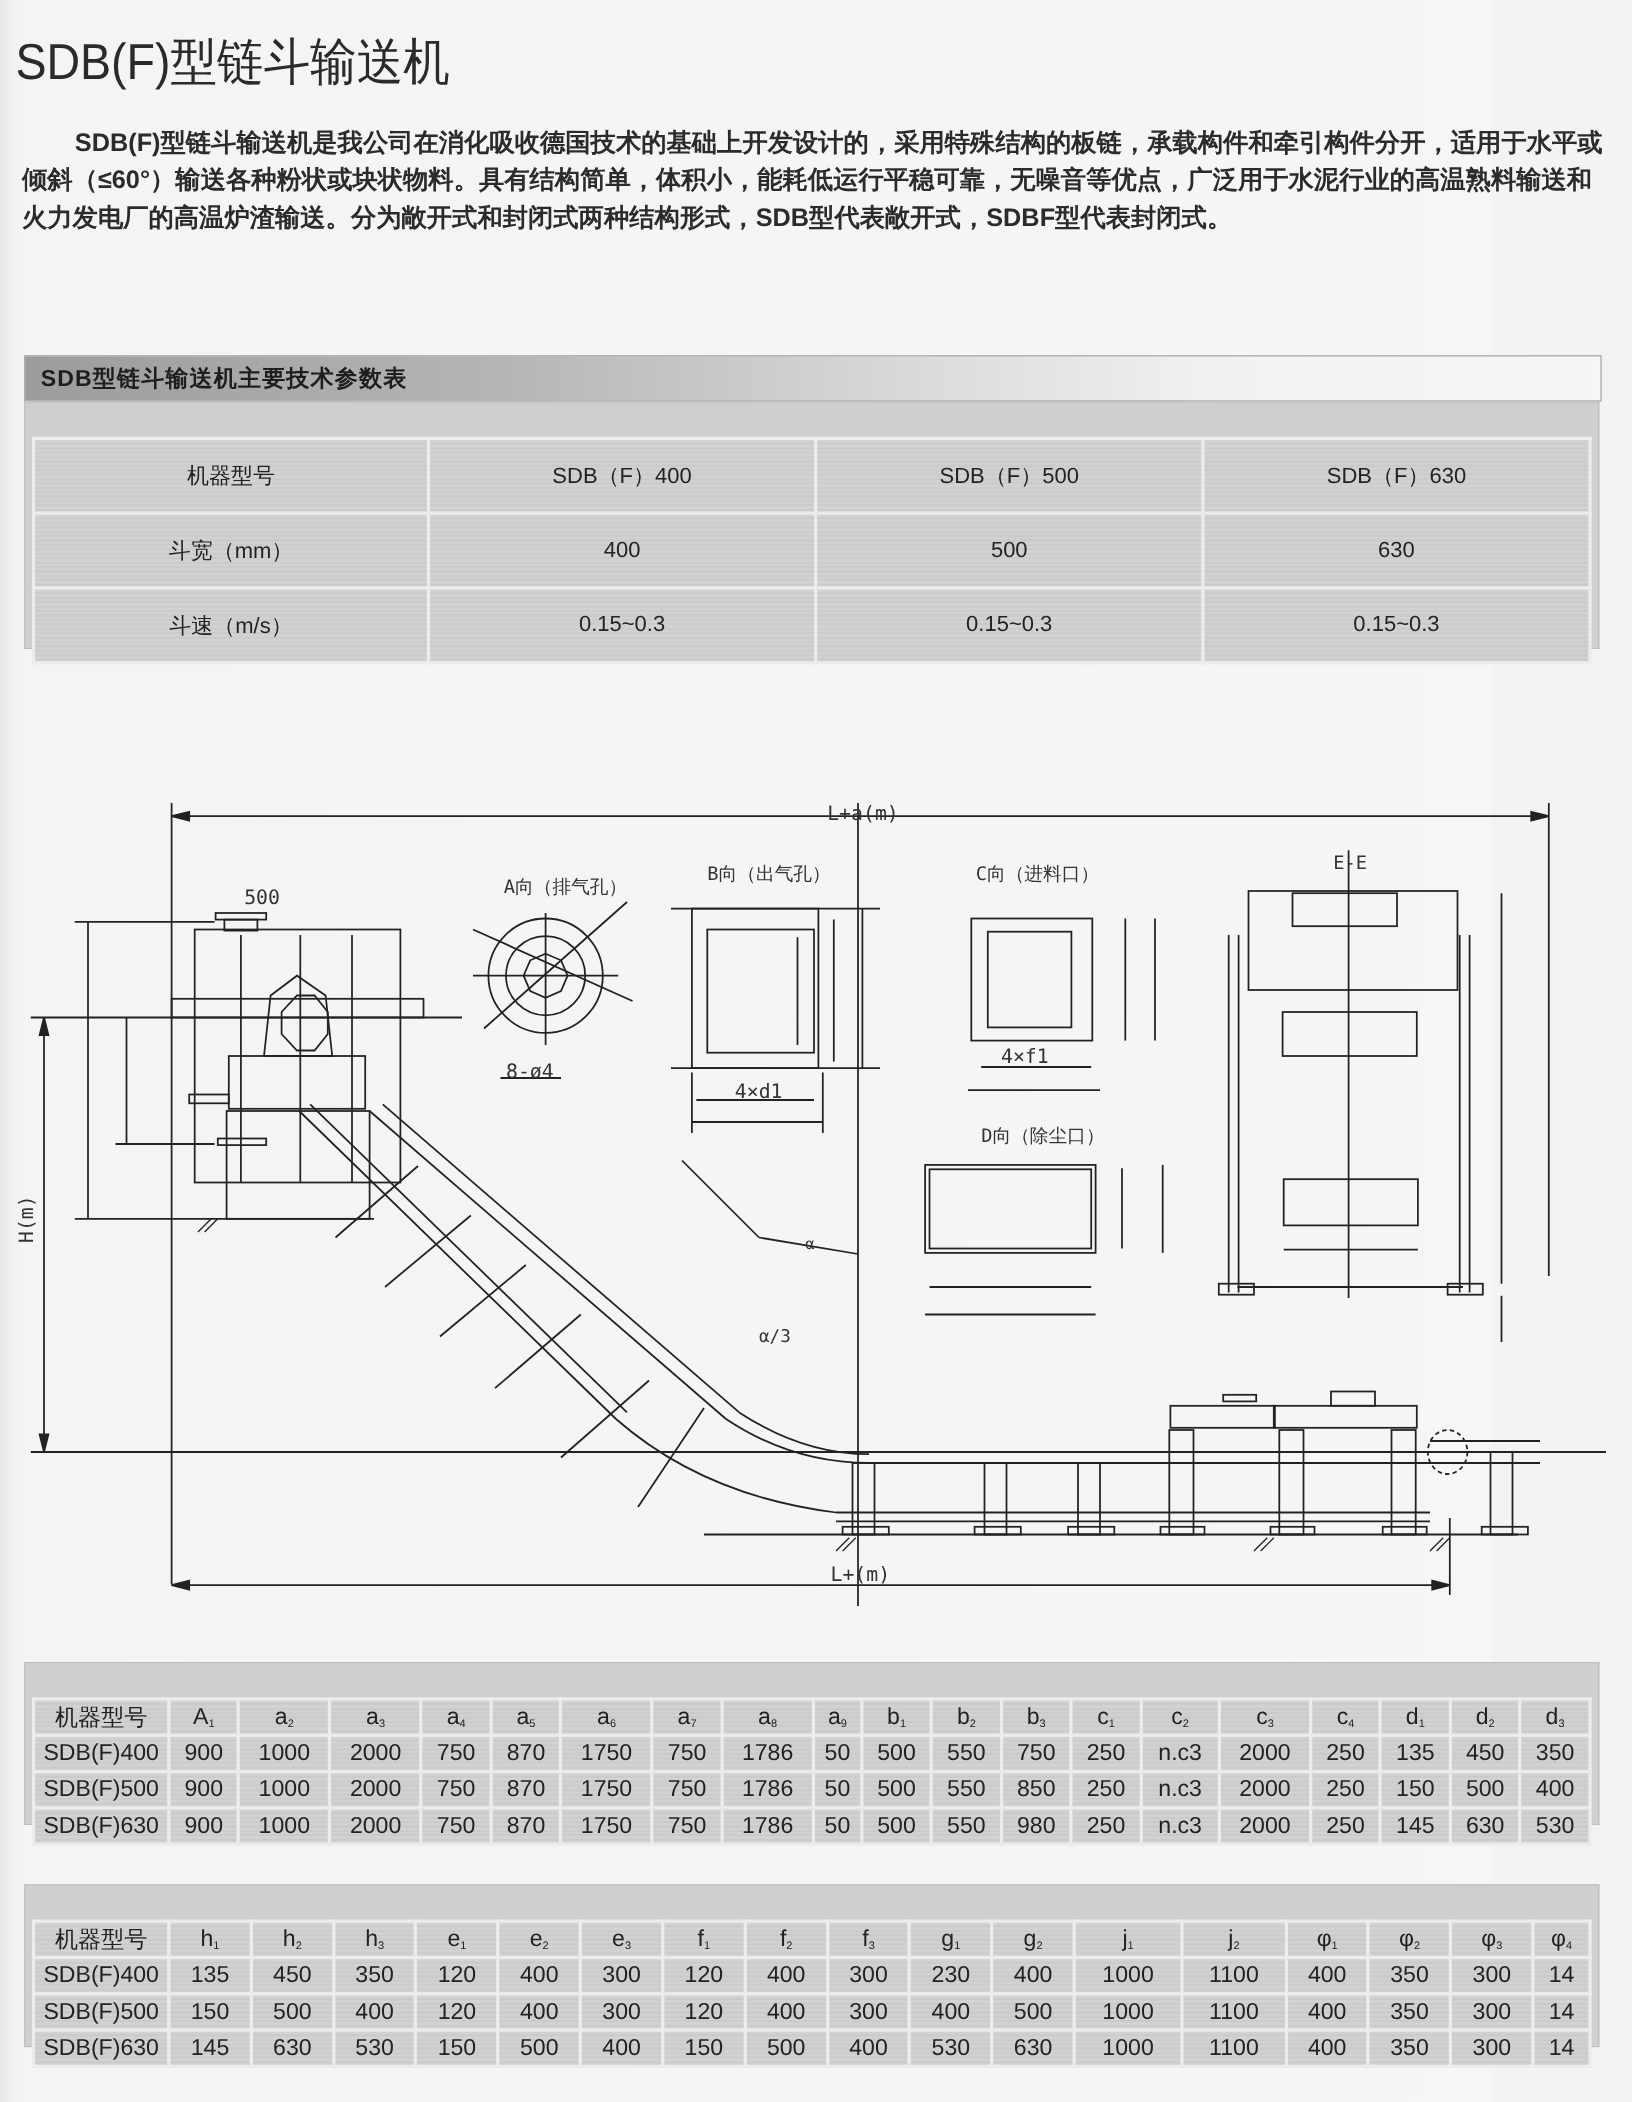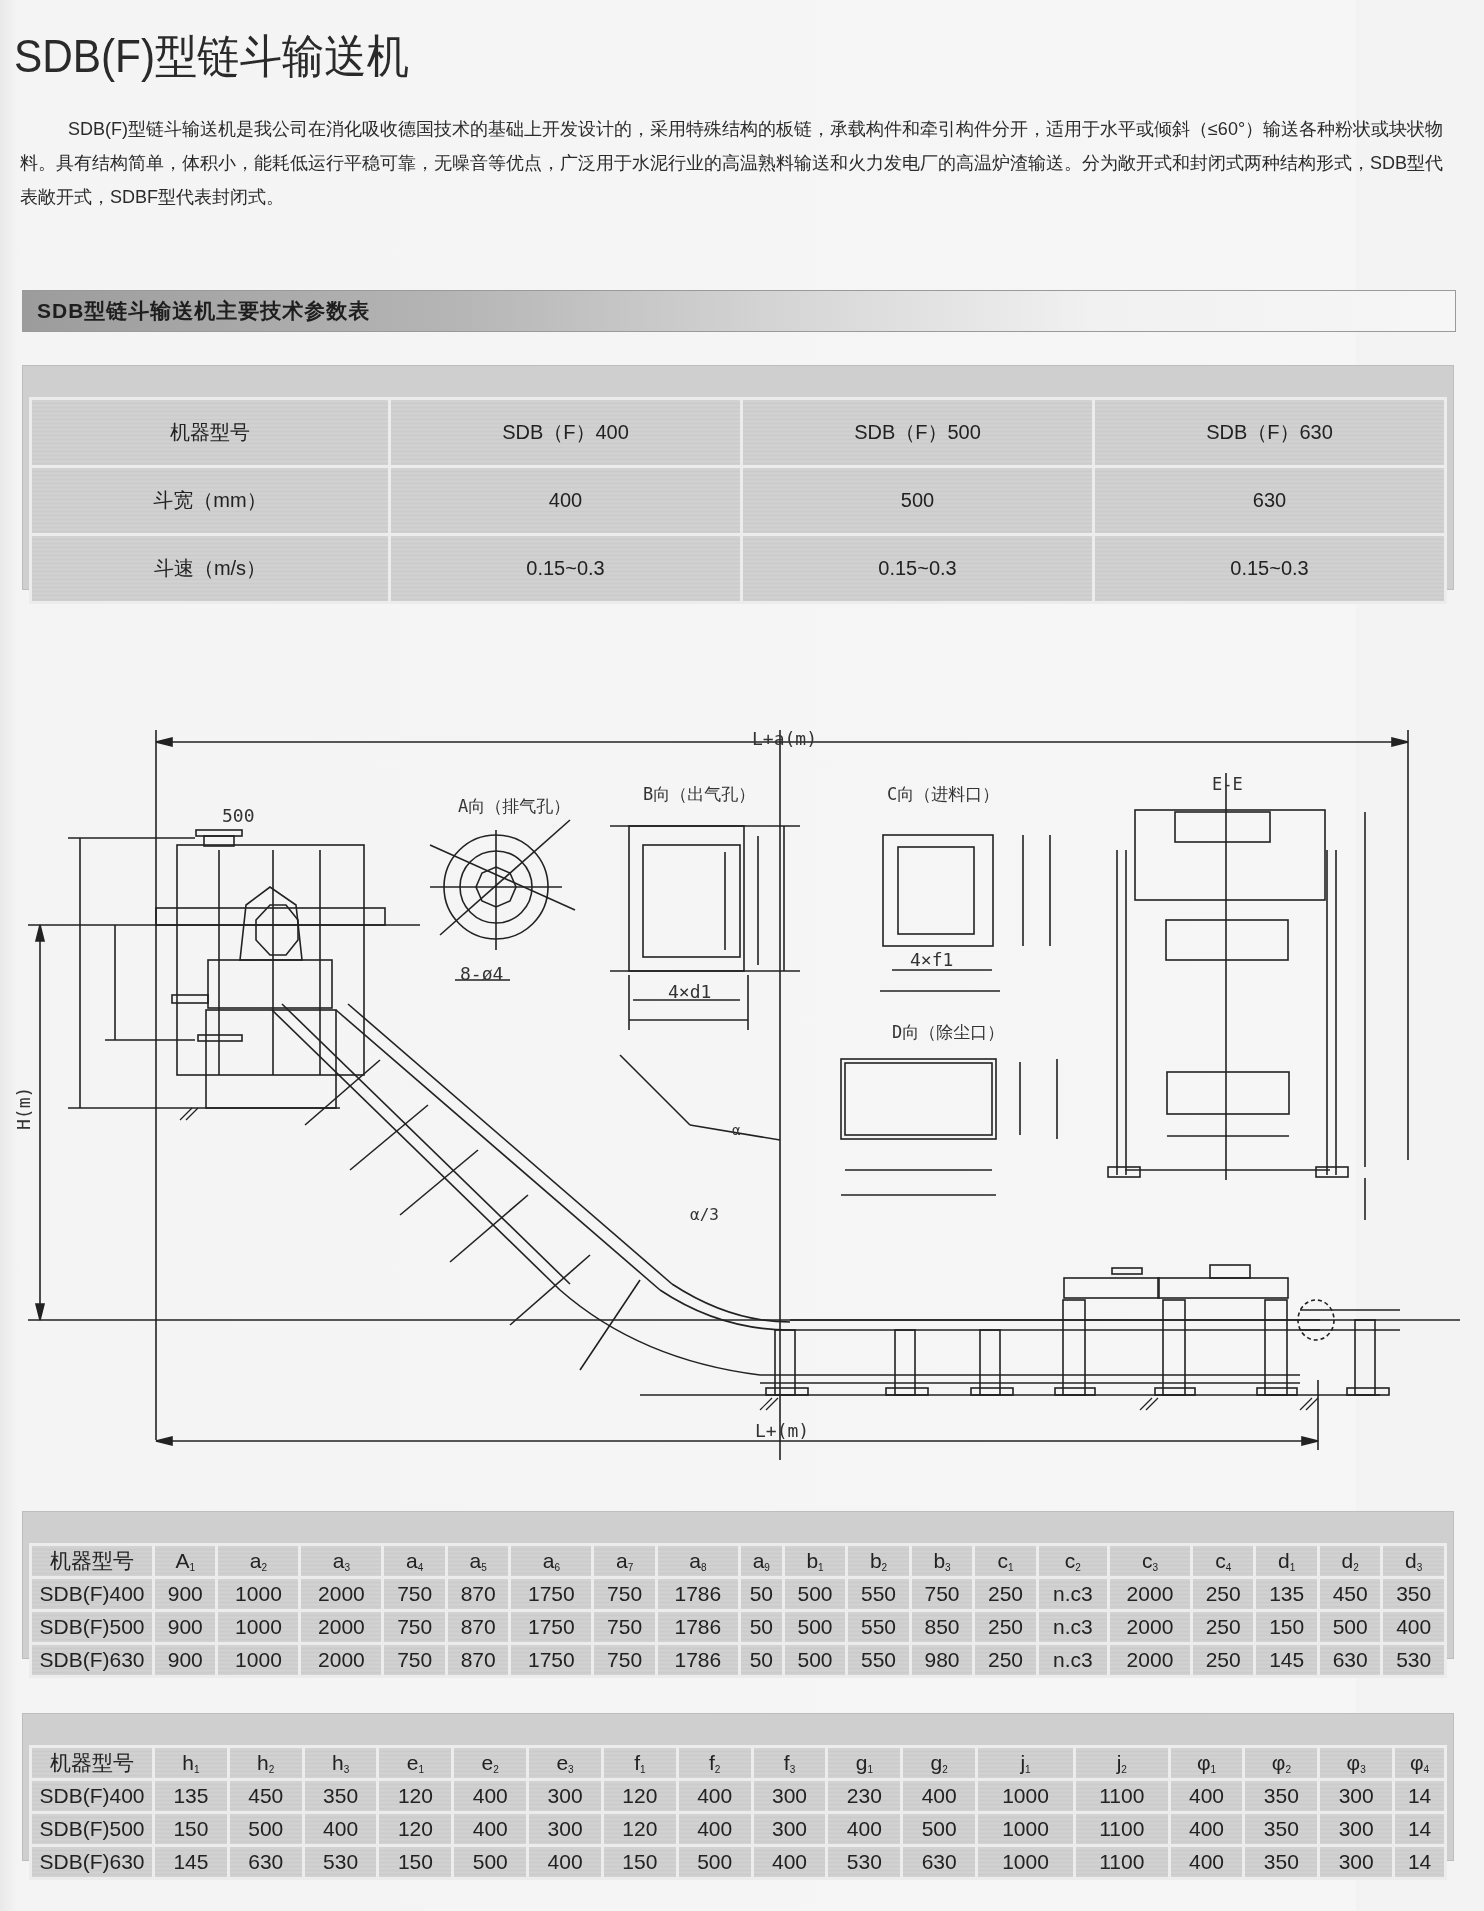--- a/index.html
+++ b/index.html
@@ -1,20 +1,20 @@
 <!DOCTYPE html>
 <html><head>
 <meta charset="utf-8">
 <style>
   html,body{margin:0;padding:0;}
   body{width:1484px;height:1911px;background:#f3f3f3;font-family:"Liberation Sans","DejaVu Sans",sans-serif;color:#222;position:relative;overflow:hidden;}
   .page{position:absolute;left:0;top:0;width:1356px;height:1911px;background:linear-gradient(90deg,#e9e9e9 0px,#f4f4f4 18px,#f6f6f6 100%);}
   .title{position:absolute;left:14px;top:26px;font-size:46px;font-weight:normal;color:#2a2a2a;letter-spacing:0px;transform:scaleX(0.92);transform-origin:left;}
-  .intro{position:absolute;left:20px;top:112px;width:1440px;font-size:18px;line-height:34px;color:#2b2b2b;text-indent:48px;}
-  .section{position:absolute;left:22px;width:1432px;height:40px;border:1px solid #9a9a9a;background:linear-gradient(90deg,#9c9c9c 0%,#b5b5b5 30%,#d8d8d8 55%,#f1f1f1 75%,#f6f6f6 100%);}
+  .intro{position:absolute;left:20px;top:112px;width:1440px;font-size:23px;line-height:34px;color:#2b2b2b;text-indent:48px;font-weight:bold;}
+  .section{position:absolute;left:22px;width:1432px;height:40px;border:1px solid #9a9a9a;background:linear-gradient(90deg,#9c9c9c 0%,#b5b5b5 30%,#d8d8d8 55%,#f1f1f1 75%,#f6f6f6 100%);margin-top:33px;}
   .section span{position:absolute;left:14px;top:6px;font-size:21px;font-weight:bold;color:#1e1e1e;letter-spacing:1px;}
   .tblwrap{position:absolute;background:#cfcfcf;border:1px solid #bdbdbd;padding:8px 6px;box-sizing:border-box;}
   table{border-collapse:collapse;width:100%;height:100%;margin-top:23px;}
   td{background:repeating-linear-gradient(180deg,#d2d2d2 0px,#d2d2d2 2px,#cbcbcb 2px,#cbcbcb 4px);border:3px solid #ececec;text-align:center;color:#222;padding:0;}
   .spec td{font-size:20px;height:36px;}
   .spec td.lbl{width:356px;}
   .dim td{font-size:21px;height:30px;}
   .dim td.first{width:120px;}
   .dim td.hdr{font-size:21px;}
   sub{font-size:10px;vertical-align:-3px;}

